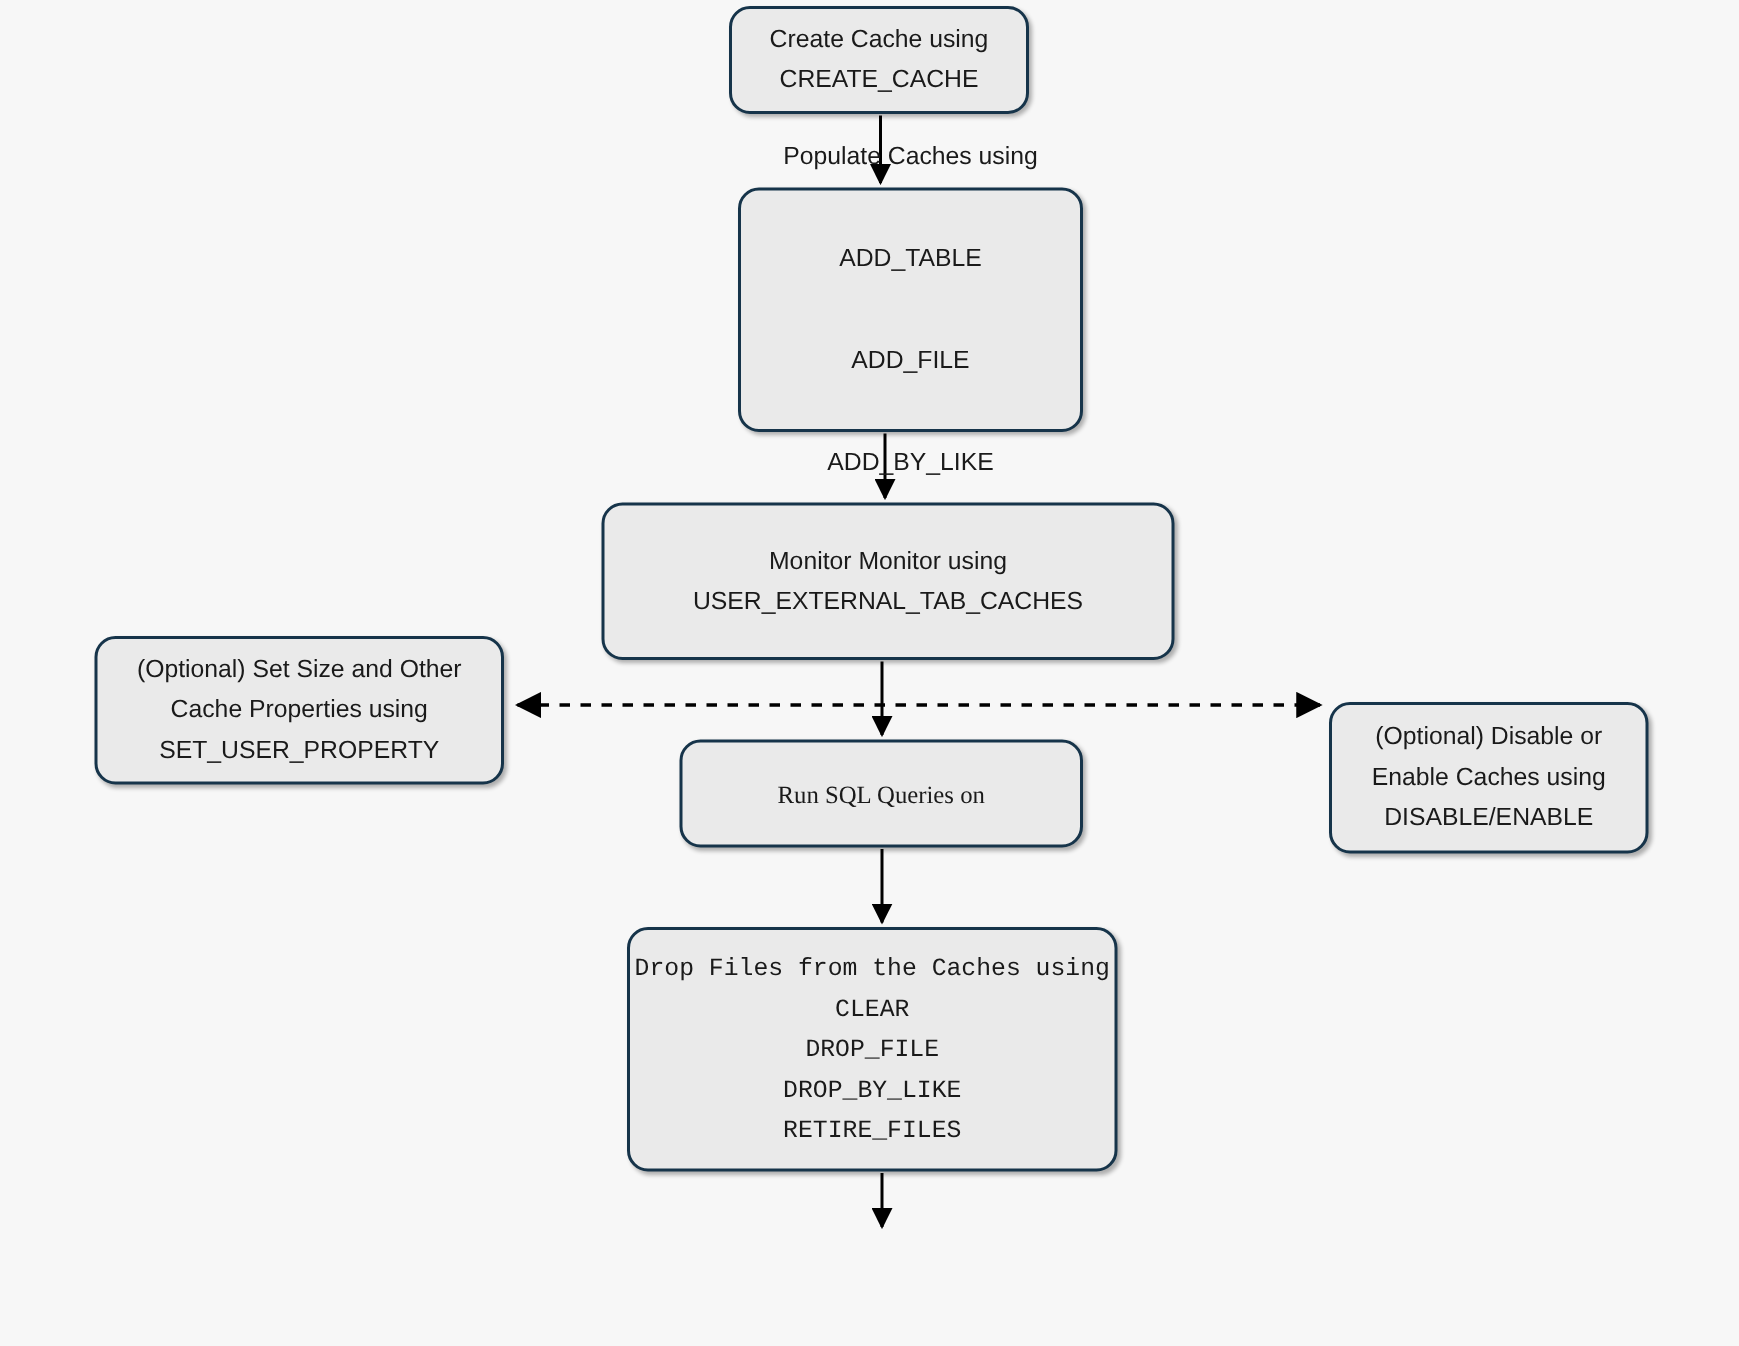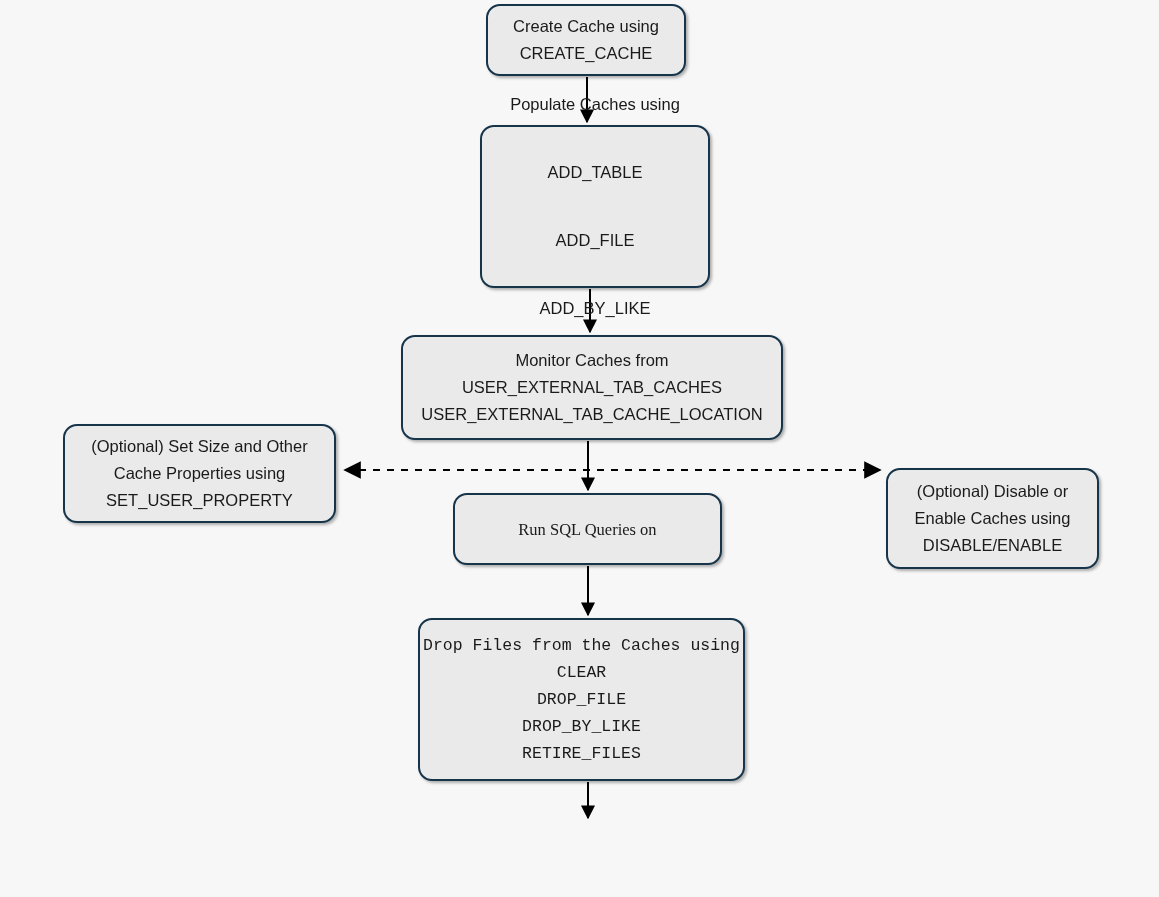--- a/index.html
+++ b/index.html
@@ -42,21 +42,21 @@
     line-height: 27px;
     box-shadow: 2px 2px 3px rgba(0,0,0,0.30);
     z-index: 2;
   }
   .node .line {
     display: block;
     white-space: nowrap;
   }
   
   #node-create-cache   { left: 486px; top: 4px;   width: 200px; height: 72px;  }
-  #node-populate       { left: 480px; top: 125px; width: 230px; height: 163px; gap: 41px; }
+  #node-populate       { left: 492px; top: 125px; width: 230px; height: 163px; gap: 41px; }
   #node-monitor        { left: 401px; top: 335px; width: 382px; height: 105px; }
   #node-set-property   { left: 63px;  top: 424px; width: 273px; height: 99px;  }
   #node-disable-enable { left: 886px; top: 424px; width: 213px; height: 101px; margin-top: 44px; }
   #node-run-sql        { left: 453px; top: 493px; width: 269px; height: 72px; font-family: Liberation Serif, serif;  }
   #node-drop-files     { left: 418px; top: 618px; width: 327px; height: 163px; font-family: Liberation Mono, monospace; }
   #node-drop-caches    { left: 489px; top: 821px; width: 199px; height: 74px;  }
 </style>
 </head>
 <body>
 
@@ -91,23 +91,22 @@
   </div>
 
   <div class="node" id="node-populate">
     <span class="line">Populate Caches using</span>
     <span class="line">ADD_TABLE</span>
     <span class="line">ADD_FILE</span>
     <span class="line">ADD_BY_LIKE</span>
   </div>
 
   <div class="node" id="node-monitor">
-    <span class="line">Monitor Caches from</span>
+    <span class="line">Monitor Monitor using</span>
     <span class="line">USER_EXTERNAL_TAB_CACHES</span>
-    <span class="line">USER_EXTERNAL_TAB_CACHE_LOCATION</span>
   </div>
 
   <div class="node" id="node-set-property">
     <span class="line">(Optional) Set Size and Other</span>
     <span class="line">Cache Properties using</span>
     <span class="line">SET_USER_PROPERTY</span>
   </div>
 
   <div class="node" id="node-disable-enable">
     <span class="line">(Optional) Disable or</span>

